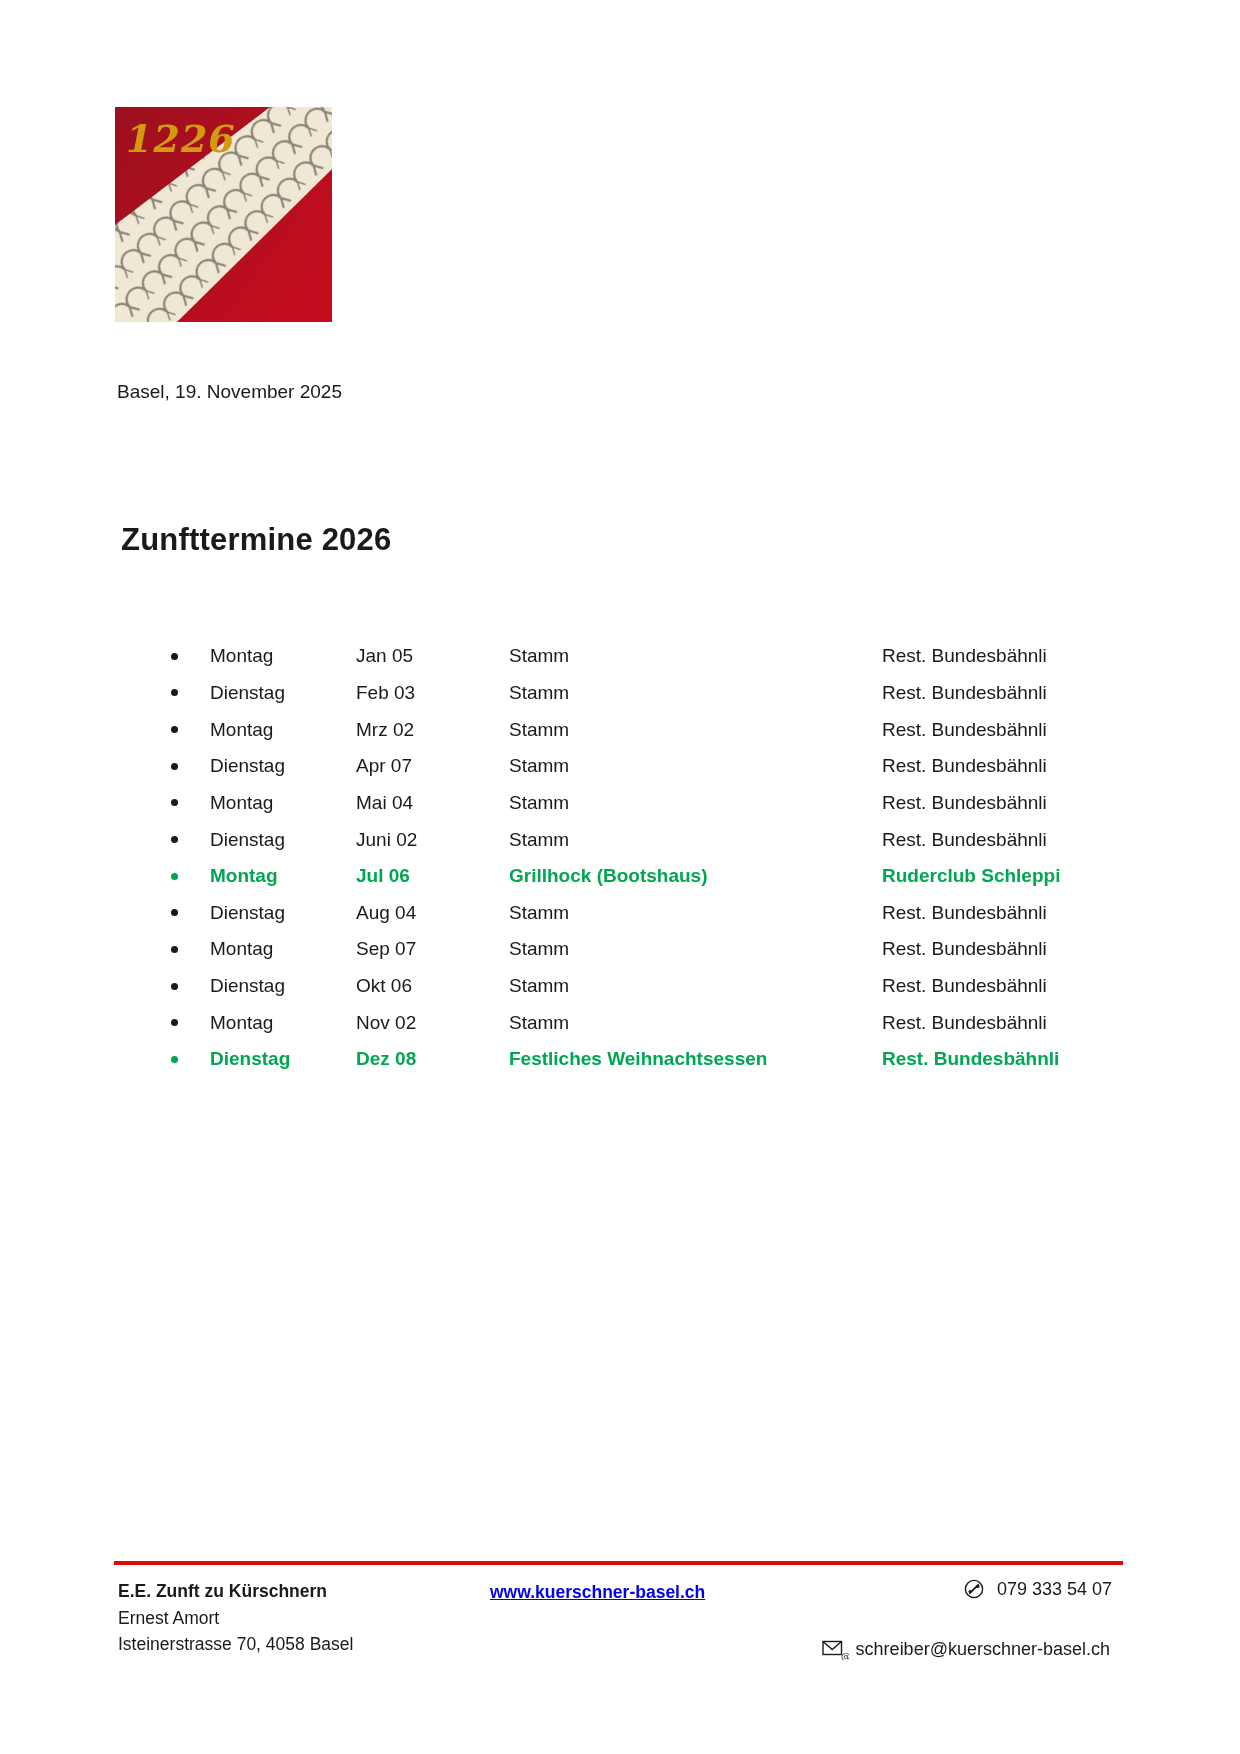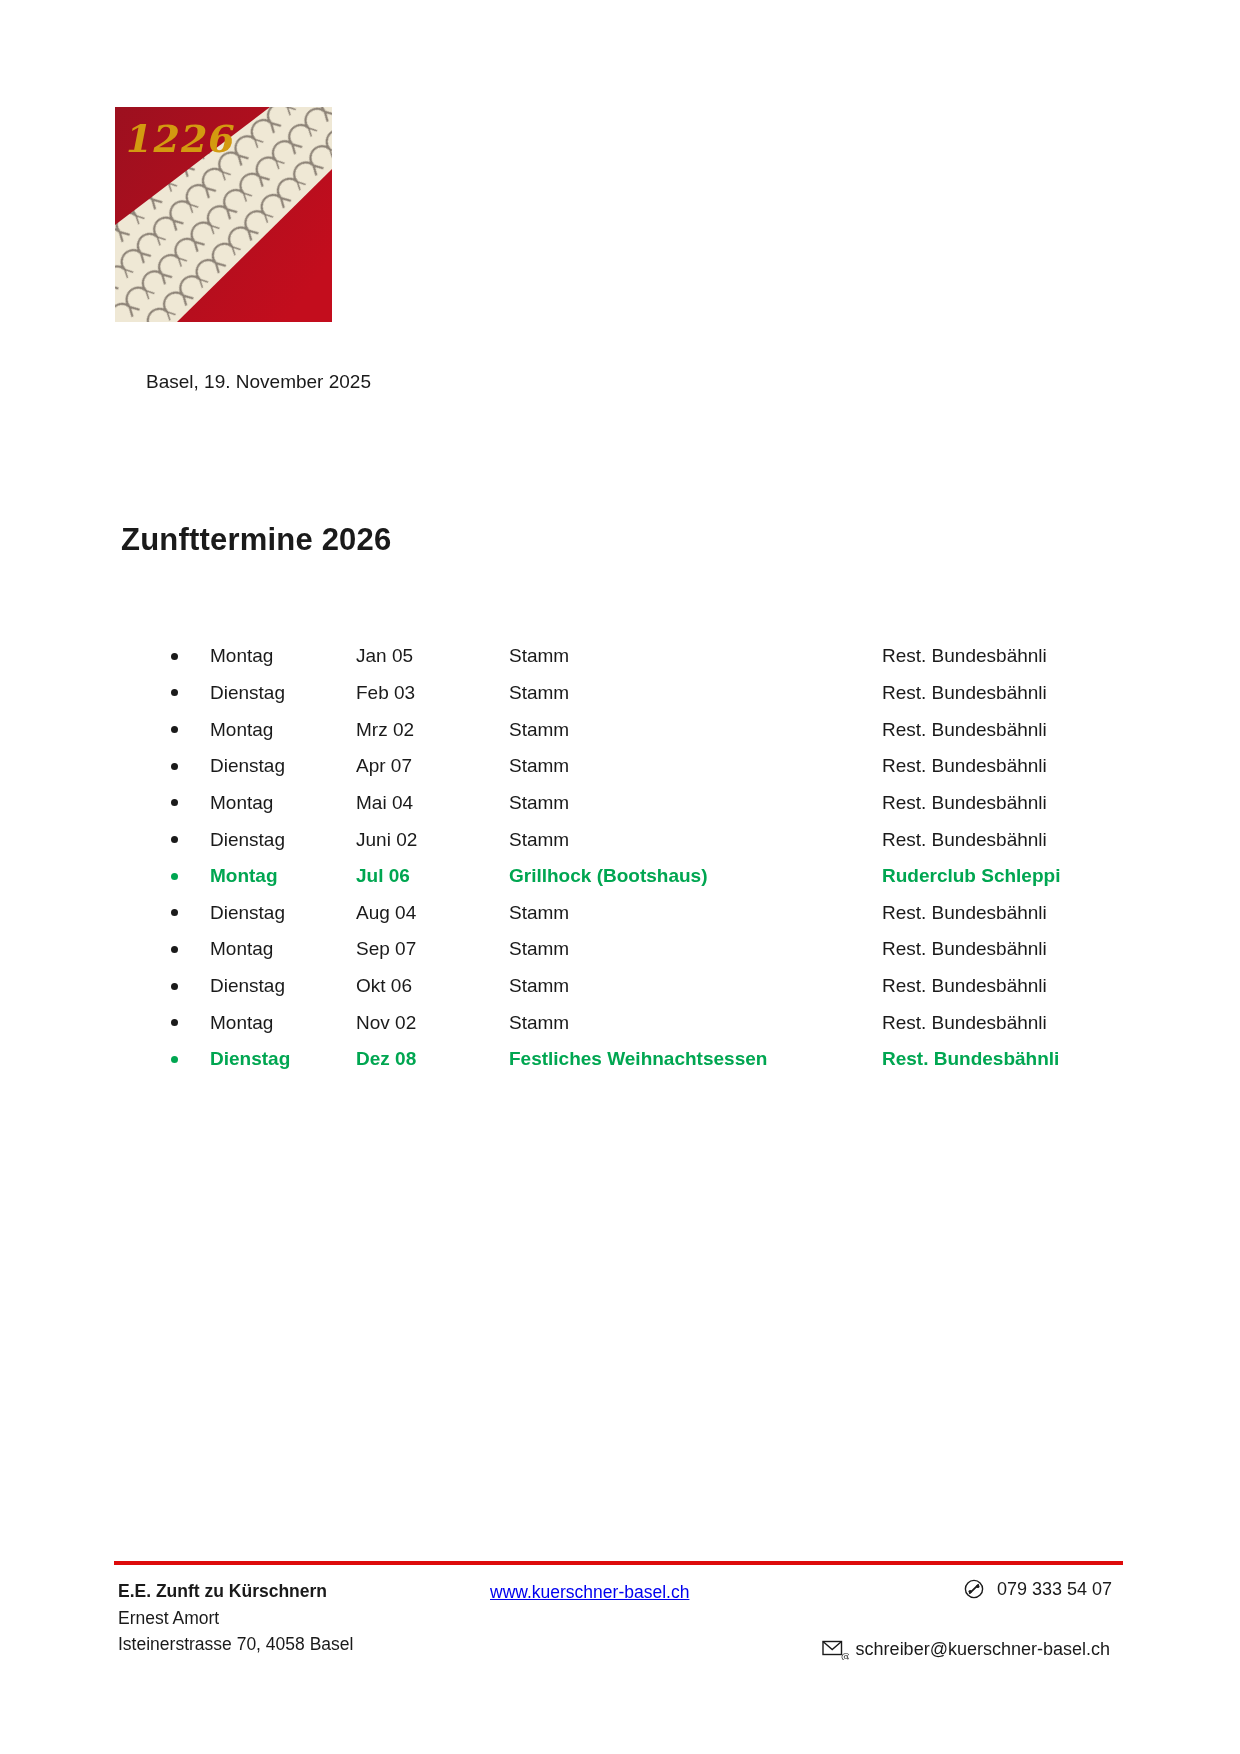--- a/index.html
+++ b/index.html
@@ -10,21 +10,21 @@
     font-family: "Liberation Sans", sans-serif;
     color: #1a1a1a;
     overflow: hidden;
   }
   .abs { position: absolute; }
 
   
   #logo { left: 115px; top: 107px; width: 217px; height: 215px; border-radius: 19px; }
 
   
-  #date-line { left: 117px; top: 369px; font-size: 19px; line-height: 26px; margin-left: 29px; }
+  #date-line { left: 117px; top: 379px; font-size: 19px; line-height: 26px; }
   #page-title { left: 117px; top: 518px; font-size: 31px; font-weight: bold; letter-spacing: 0.2px; }
 
   
   #schedule { left: 134px; top: 638px; width: 1006px; }
   .row {
     display: grid;
     grid-template-columns: 76px 146px 153px 373px auto;
     height: 36.65px;
     align-items: center;
     font-size: 19px;
@@ -36,21 +36,21 @@
     width: 7px; height: 7px; border-radius: 50%;
     background: currentColor;
     margin-left: 37px;
   }
 
   
   #footer-rule { left: 114px; top: 1561px; width: 1009px; height: 4px; background: var(--rule-color, #DD0A0A); }
   #footer-left { left: 118px; top: 1578px; font-size: 17.5px; line-height: 26.5px; }
   #footer-org { font-weight: bold; }
   #footer-link-wrap { left: 490px; top: 1582px; font-size: 17.5px; }
-  #footer-link { color: var(--link-color, #0000EE); font-weight: normal; text-decoration: underline; }
+  #footer-link { color: var(--link-color, #0000EE); font-weight: bold; text-decoration: underline; }
   #footer-phone { right: 128px; top: 1578px; font-size: 18px; display: flex; align-items: center; gap: 12px; }
   #footer-email { right: 130px; top: 1639px; font-size: 18px; display: flex; align-items: center; gap: 7px; }
   .icon-svg { display: block; }
 </style>
 </head>
 <body>
 
 <div id="logo" class="abs">
   <svg class="icon-svg" width="217" height="215" viewBox="0 0 217 215">
     <defs>

